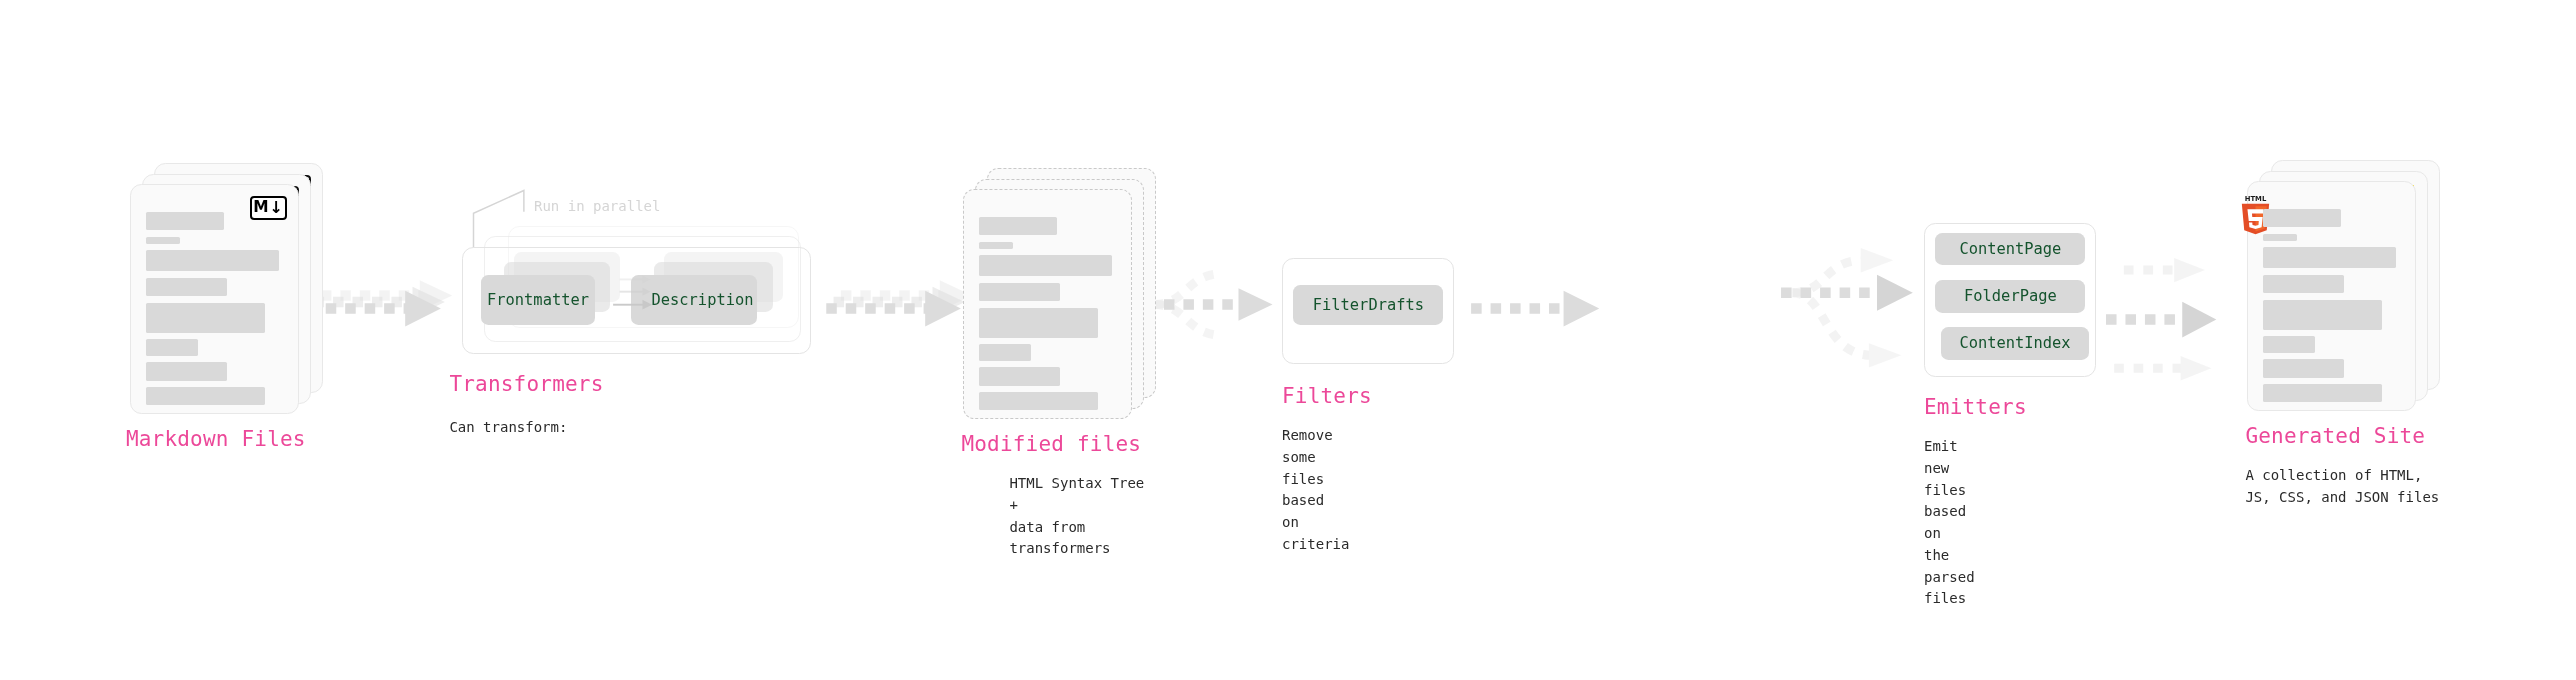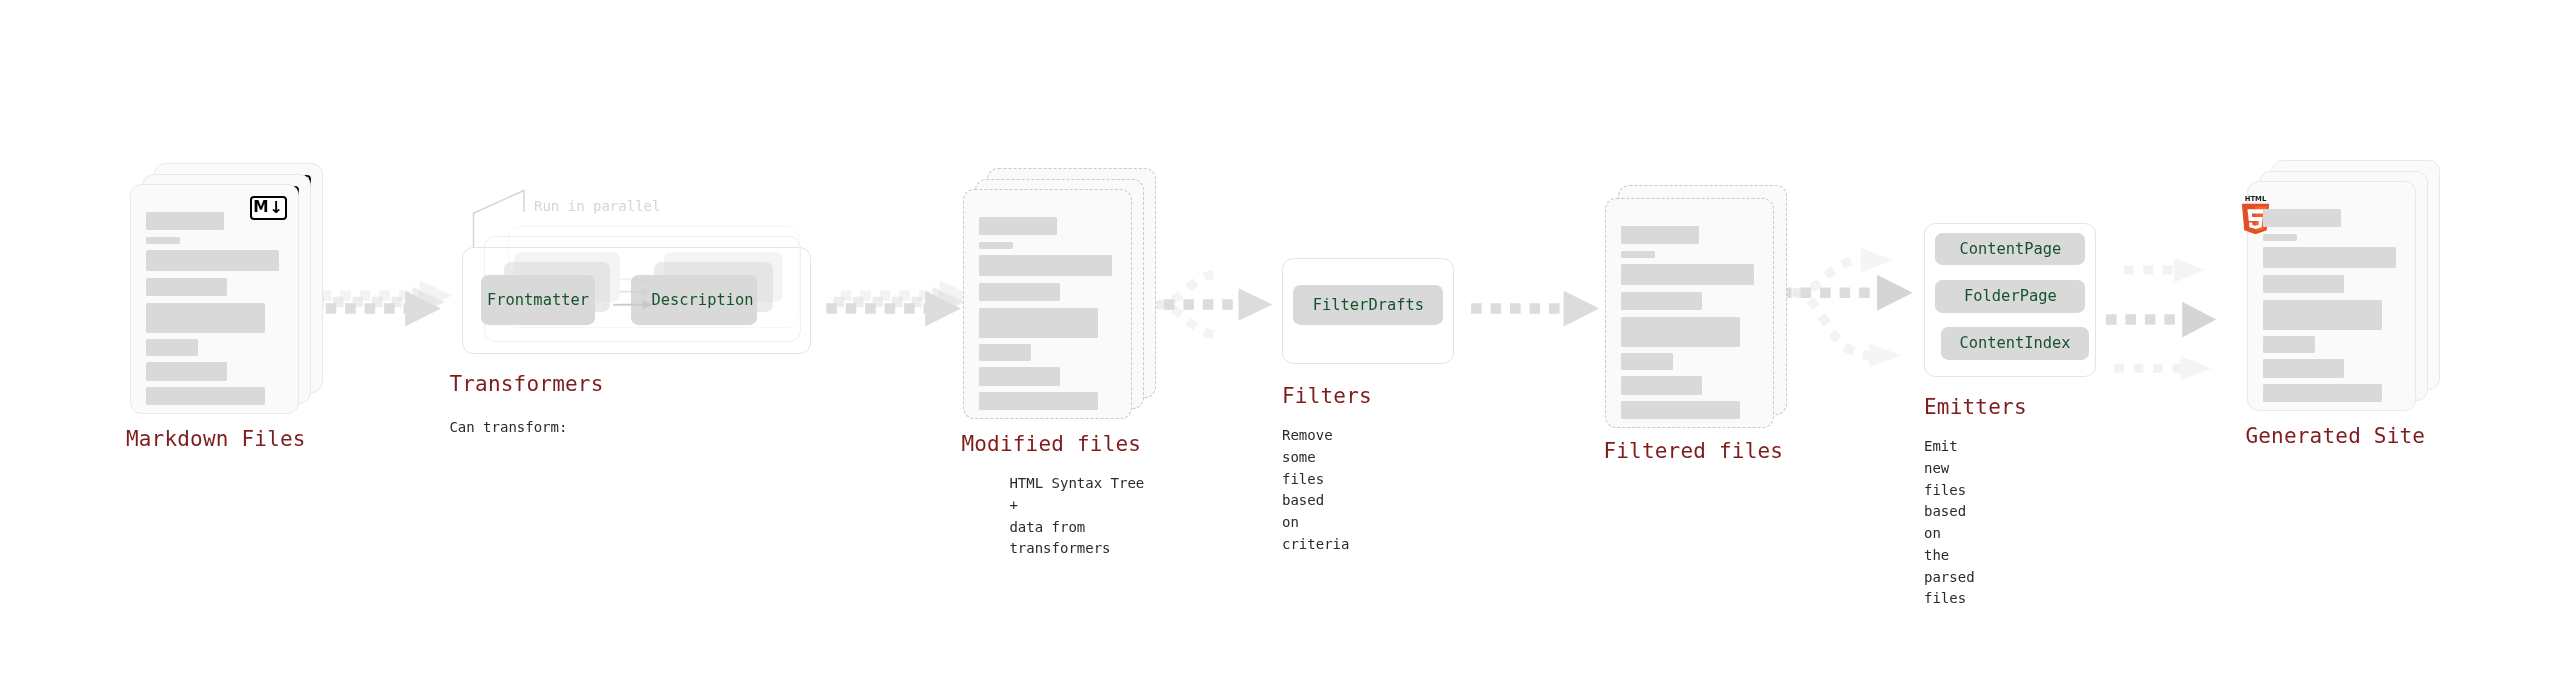--- a/index.html
+++ b/index.html
@@ -58,21 +58,21 @@
 
   
   .h5 { width: 37px; height: 42px; position: relative; }
   .css3 { width: 28px; height: 9.8px; position: relative; }
   .jsb  { width: 34px; height: 18.7px; background: #f7df1e; }
 
   
   .title {
     font-size: 21px;
     letter-spacing: 0.2px;
-    color: #7f1d1d;
+    color: #ec4899;
     white-space: nowrap;
   }
   .subtitle {
     margin-top: 11.4px;
     font-size: 14px;
     line-height: 1.55;
     color: #2a2a2a;
     white-space: pre-line;
   }
   .bullets {
@@ -270,38 +270,20 @@
     <div class="title" style="position:absolute; left:0px; top:126px;">Filters</div>
     <div class="subtitle" style="position:absolute; left:0px; top:156px;">Remove some files based
 on criteria</div>
   </div>
 
   <svg class="arrow-svg" style="left:1463px; top:268px;" width="146" height="73" viewBox="0 0 180 90">
     <line x1="10" y1="50" x2="128" y2="50" stroke="#dcdcdc" stroke-width="13" stroke-dasharray="13 11"></line>
     <polygon points="124,28 168,50 124,72" fill="#dcdcdc"></polygon>
   </svg>
 
-  <div class="node" style="left:1605px; top:185px;">
-    <div class="docstack" style="width:193px;height:244px;">
-      <div class="doc dashed l2" style="left:13px; top:0px;"></div>
-      <div class="doc dashed l1" style="left:0px; top:13px;">
-        <div class="doc-body">
-          <div class="bar" style="width:78px;height:18px;"></div>
-          <div class="bar" style="width:34px;height:7.3px;"></div>
-          <div class="bar" style="width:133px;height:21px;"></div>
-          <div class="bar" style="width:81px;height:18.7px;"></div>
-          <div class="bar" style="width:119px;height:30px;"></div>
-          <div class="bar" style="width:52px;height:16.3px;"></div>
-          <div class="bar" style="width:81px;height:18.7px;"></div>
-          <div class="bar" style="width:119px;height:18px;"></div>
-        </div>
-      </div>
-    </div>
-    <div class="title" style="position:absolute; left:-1.6px; top:254px;">Filtered files</div>
-  </div>
 
   <svg class="arrow-svg" style="left:1776px; top:248px;" width="163" height="122" viewBox="0 0 200 150">
     <g opacity="0.42">
       <path d="M20 55 C62 55, 58 15, 108 15" fill="none" stroke="#e3e3e3" stroke-width="11" stroke-dasharray="12 12"></path>
       <polygon points="104,0 144,15 104,30" fill="#e8e8e8"></polygon>
     </g>
     <g opacity="0.42">
       <path d="M20 55 C62 55, 58 132, 118 132" fill="none" stroke="#e3e3e3" stroke-width="11" stroke-dasharray="12 12"></path>
       <polygon points="114,117 154,132 114,147" fill="#e8e8e8"></polygon>
     </g>
@@ -374,16 +356,18 @@
           <div class="bar" style="width:133px;height:21px;"></div>
           <div class="bar" style="width:81px;height:18.7px;"></div>
           <div class="bar" style="width:119px;height:30px;"></div>
           <div class="bar" style="width:52px;height:16.3px;"></div>
           <div class="bar" style="width:81px;height:18.7px;"></div>
           <div class="bar" style="width:119px;height:18px;"></div>
         </div>
       </div>
     </div>
     <div class="title" style="position:absolute; left:-1.6px; top:264px;">Generated Site</div>
+    <div class="subtitle" style="position:absolute; left:-1.6px; top:294px;">A collection of HTML,
+JS, CSS, and JSON files</div>
   </div>
 
 </div>
 
 
 </body></html>

